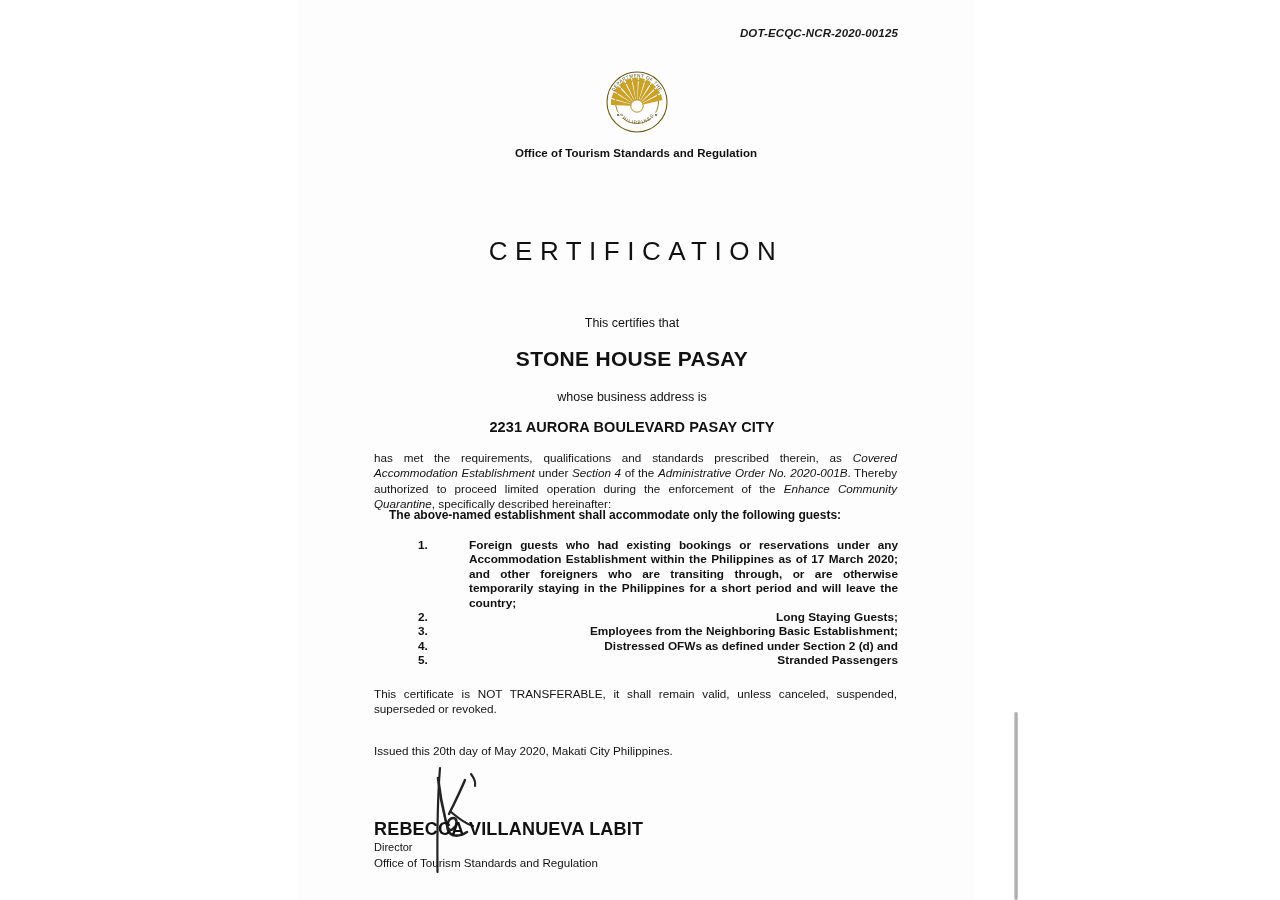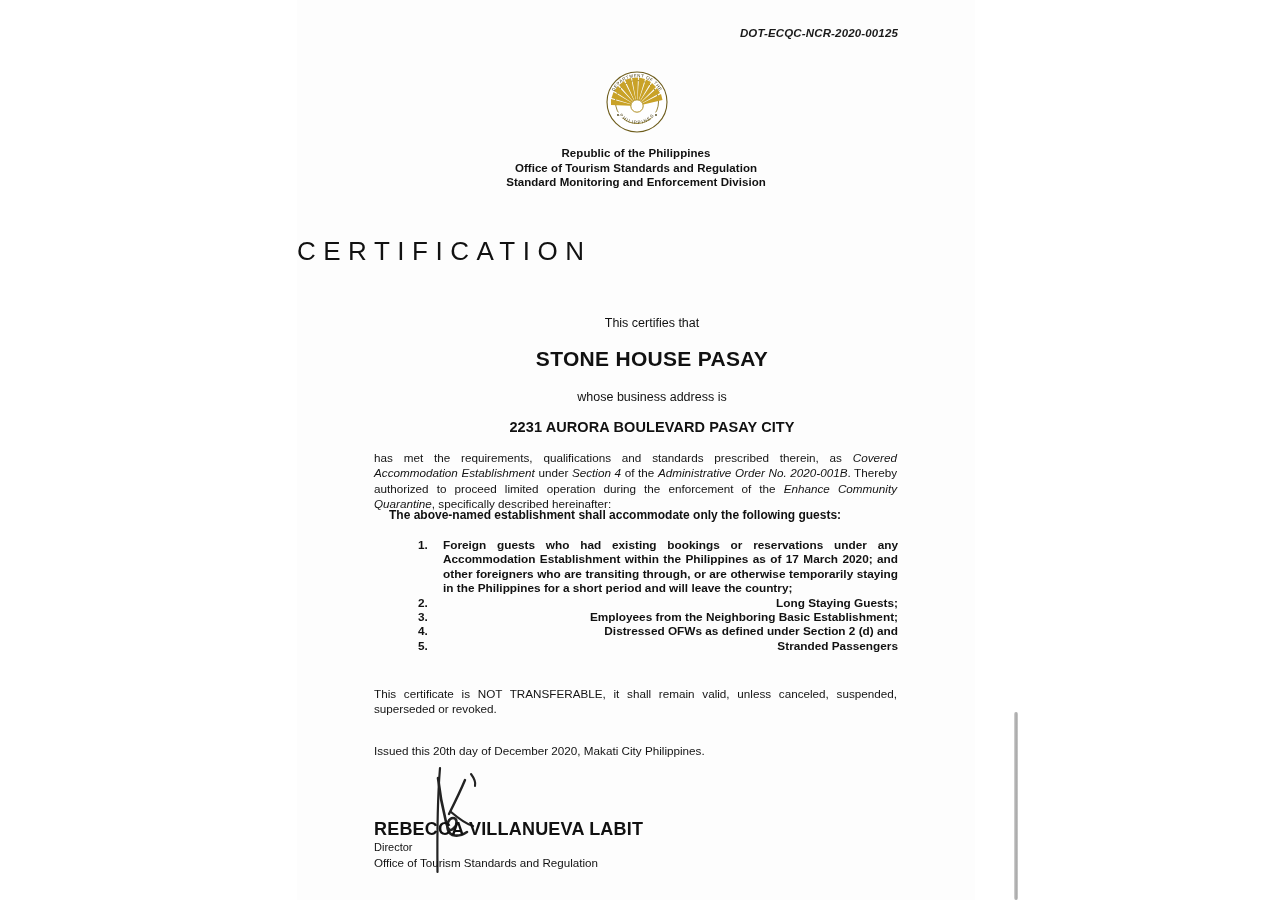--- a/index.html
+++ b/index.html
@@ -76,30 +76,31 @@
     line-height: 14.7px;
     letter-spacing: 0.05px;
   }
 
   
   #cert-title {
     position: absolute;
     left: 297px;
     top: 236px;
     width: 678px;
+    text-align: center;
     font-size: 26px;
     letter-spacing: 7.5px;
     color: #111;
     font-weight: 400;
   }
 
   
   .center-line {
     position: absolute;
-    left: 313px;
+    left: 293px;
     width: 678px;
     text-align: center;
     color: #111;
   }
   #certifies-that { top: 316px; font-size: 12.5px; }
   #establishment-name {
     top: 347px;
     font-size: 21px;
     font-weight: bold;
     letter-spacing: 0.3px;
@@ -151,20 +152,21 @@
     color: #111;
     margin-bottom: 0px;
   }
   .guest-num {
     width: 25px;
     flex: 0 0 25px;
   }
   .guest-text {
     flex: 1 1 auto;
     text-align: justify;
+    margin-left: 26px;
   }
   .guest-text.nojust { text-align: right; }
 
   
   #transfer-clause {
     position: absolute;
     left: 374px;
     top: 686px;
     width: 523px;
     text-align: justify;
@@ -247,23 +249,21 @@
     </text>
     <text font-family="'Liberation Sans', sans-serif" font-size="4.6" fill="#4a3f12" letter-spacing="1.1">
       <textPath href="#ringBot" startOffset="50%" text-anchor="middle">PHILIPPINES</textPath>
     </text>
     <circle cx="13" cy="45" r="0.9" fill="#4a3f12"></circle>
     <circle cx="51" cy="45" r="0.9" fill="#4a3f12"></circle>
   </svg>
 </div>
 
 <div id="header-block">
-  <div class="hline">Republic of the Philippines</div>
   <div class="hline">Office of Tourism Standards and Regulation</div>
-  <div class="hline">Standard Monitoring and Enforcement Division</div>
 </div>
 
 <div id="cert-title">CERTIFICATION</div>
 
 <div id="certifies-that" class="center-line">This certifies that</div>
 
 <div id="establishment-name" class="center-line">STONE HOUSE PASAY</div>
 
 <div id="address-label" class="center-line">whose business address is</div>
 
@@ -295,21 +295,21 @@
   <div class="guest-row">
     <span class="guest-num">5.</span>
     <span class="guest-text nojust">Stranded Passengers</span>
   </div>
 </div>
 
 <div id="transfer-clause">
   <span>This certificate is </span><b>NOT TRANSFERABLE</b><span>, it shall remain valid, unless canceled, suspended, superseded or revoked.</span>
 </div>
 
-<div id="issued-line">Issued this 20th day of December 2020, Makati City Philippines.</div>
+<div id="issued-line">Issued this 20th day of May 2020, Makati City Philippines.</div>
 
 <div id="signature-mark">
   <svg viewBox="0 0 76 112" width="76" height="112" aria-hidden="true">
     <g fill="none" stroke="#232323" stroke-linecap="round" stroke-linejoin="round">
       <path d="M16 6 C14 30, 13 62, 13.5 110" stroke-width="2.2"></path>
       <path d="M14 16 C16 34, 19 48, 22 60 C24 68, 26 70, 30 66
                C34 62, 33 56, 29 56 C25 56, 22 62, 24 68
                C26 74, 34 76, 43 70" stroke-width="2.6"></path>
       <path d="M41 18 C36 30, 30 42, 25 52" stroke-width="2.4"></path>
       <path d="M27 50 C34 56, 42 62, 49 64" stroke-width="2.3"></path>

